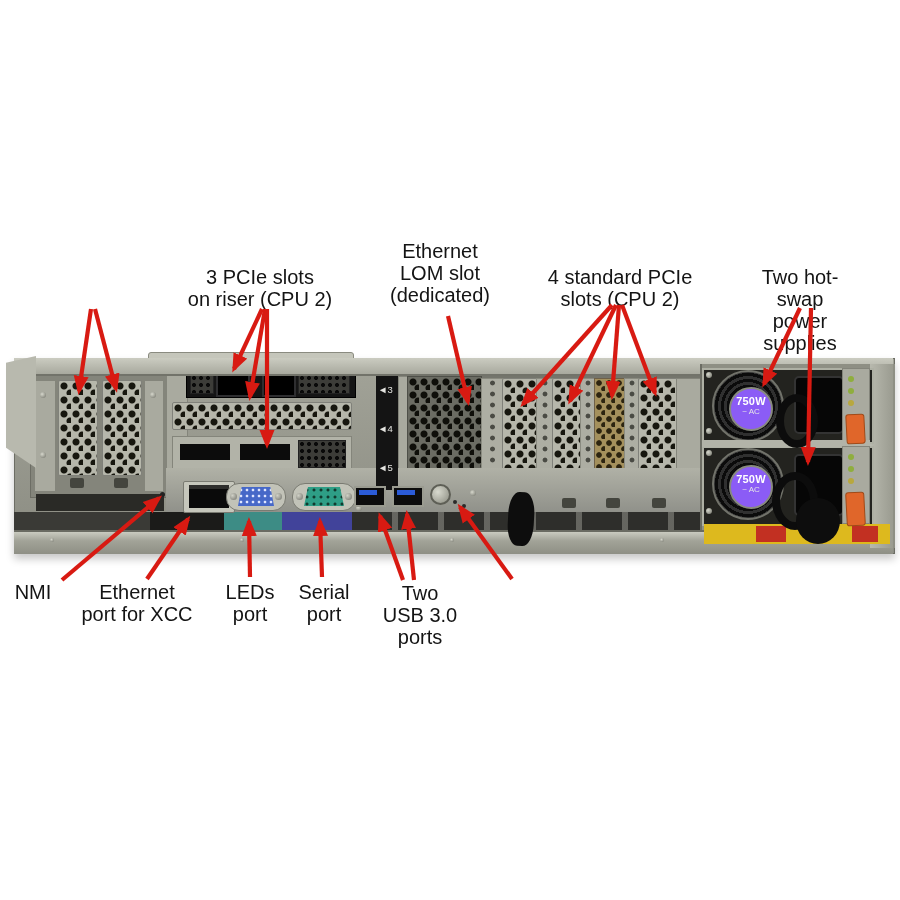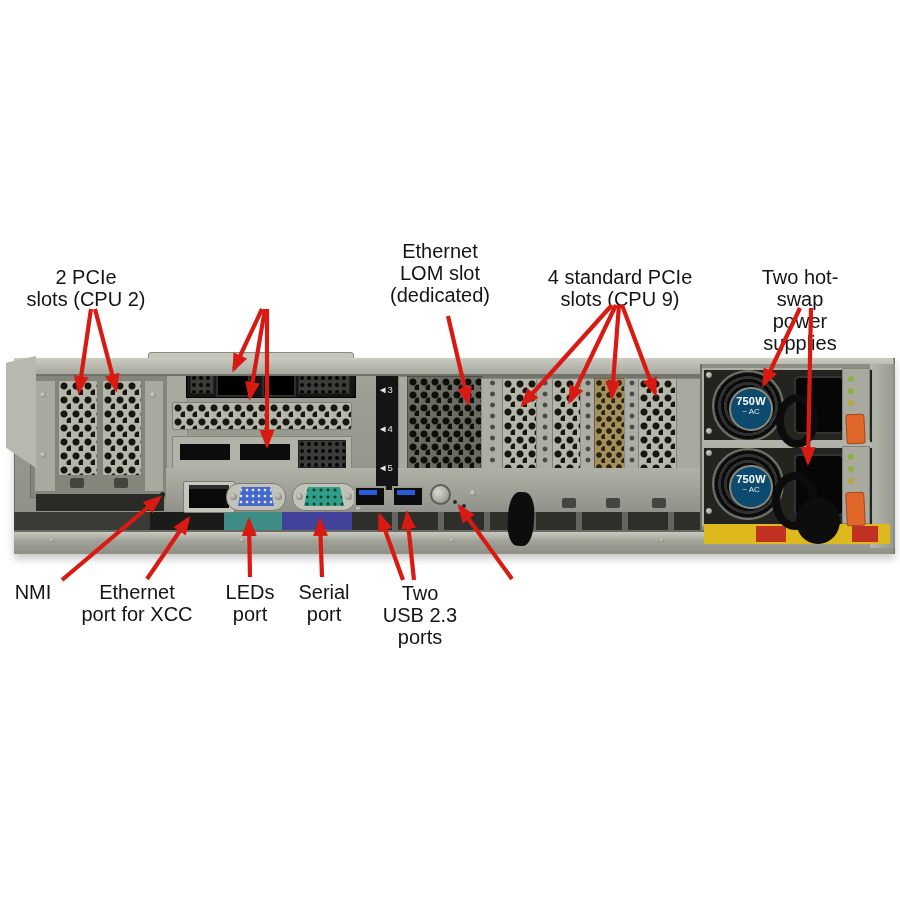--- a/index.html
+++ b/index.html
@@ -60,21 +60,21 @@
     background-image:radial-gradient(circle at 3px 3px,#123a2e 1.2px,rgba(0,0,0,0) 1.8px);
     background-size:7px 7px;}
   .usb{position:absolute;width:28px;height:17px;background:#0d0d0d;border:2px solid #9a9b90;}
   .usb .tongue{position:absolute;left:3px;top:2px;width:18px;height:5px;
                background:var(--c-usb,#2b5bd7);}
   .slotnum{position:absolute;left:378px;width:20px;color:#e4e4e0;font-size:9.5px;z-index:6;}
   
   .fan{position:absolute;border-radius:50%;
        background:repeating-radial-gradient(circle at 50% 50%,#0b0b0b 0 3px,#303030 3px 6px);
        border:2px solid #71726a;}
-  .hub{position:absolute;border-radius:50%;background:#0c4a6e;border:2px solid #888a7e;
+  .hub{position:absolute;border-radius:50%;background:#8b5cf6;border:2px solid #888a7e;
        color:#fff;text-align:center;z-index:6;}
   .hub .w{font-size:11px;font-weight:bold;letter-spacing:.2px;margin-top:7px;line-height:11px;}
   .hub .ac{font-size:8px;color:#e6e6e6;line-height:10px;}
   .psu-unit{position:absolute;background:#23231f;border:2px solid #aeb0a4;}
   .inlet{position:absolute;background:#060606;border:2px solid #333;border-radius:5px;}
   .vring{position:absolute;border:8px solid #0c0c0c;border-radius:50%;background:transparent;z-index:7;}
   .vblob{position:absolute;background:#0d0d0d;border-radius:50%;z-index:7;}
   .otab{position:absolute;background:var(--c-psuTab,#e0662a);border:1px solid #a04a18;
         border-radius:3px;z-index:6;}
   .led{position:absolute;width:6px;height:6px;border-radius:50%;z-index:6;}
@@ -217,38 +217,38 @@
   <div class="led" style="left:848px;top:454px;background:#8fae3e;"></div>
   <div class="led" style="left:848px;top:466px;background:#8fae3e;"></div>
   <div class="led" style="left:848px;top:478px;background:#b8a83e;"></div>
   <div class="otab" style="left:846px;top:492px;width:17px;height:32px;transform:rotate(-3deg);"></div>
 
   <div class="warn" style="left:704px;top:524px;width:186px;height:20px;">
     <div class="red" style="left:52px;top:2px;width:30px;height:16px;"></div>
     <div class="red" style="left:148px;top:2px;width:26px;height:16px;"></div>
   </div>
 
-  <div class="callout" style="left:86px;top:266px;">2 PCIe
-slots (CPU 2)</div>
+  <div class="callout" style="left:260px;top:266px;">3 PCIe slots
+on riser (CPU 2)</div>
   <div class="callout" style="left:440px;top:240px;">Ethernet
 LOM slot
 (dedicated)</div>
   <div class="callout" style="left:620px;top:266px;">4 standard PCIe
-slots (CPU 9)</div>
+slots (CPU 2)</div>
   <div class="callout" style="left:800px;top:266px;">Two hot-swap
 power supplies</div>
   <div class="callout" style="left:33px;top:581px;">NMI</div>
   <div class="callout" style="left:137px;top:581px;">Ethernet
 port for XCC</div>
   <div class="callout" style="left:250px;top:581px;">LEDs
 port</div>
   <div class="callout" style="left:324px;top:581px;">Serial
 port</div>
   <div class="callout" style="left:420px;top:582px;">Two
-USB 2.3
+USB 3.0
 ports</div>
 
   <svg class="arrows" width="900" height="900" viewBox="0 0 900 900">
     <defs>
       <marker id="ah" markerUnits="userSpaceOnUse" markerWidth="19" markerHeight="16" refX="15" refY="8" orient="auto">
         <path d="M0,0.5 L19,8 L0,15.5 Z" style="fill:var(--c-arrow,#d81a12);"></path>
       </marker>
     </defs>
     <line x1="91" y1="309" x2="79" y2="391" marker-end="url(#ah)"></line>
     <line x1="95" y1="309" x2="116" y2="389" marker-end="url(#ah)"></line>

